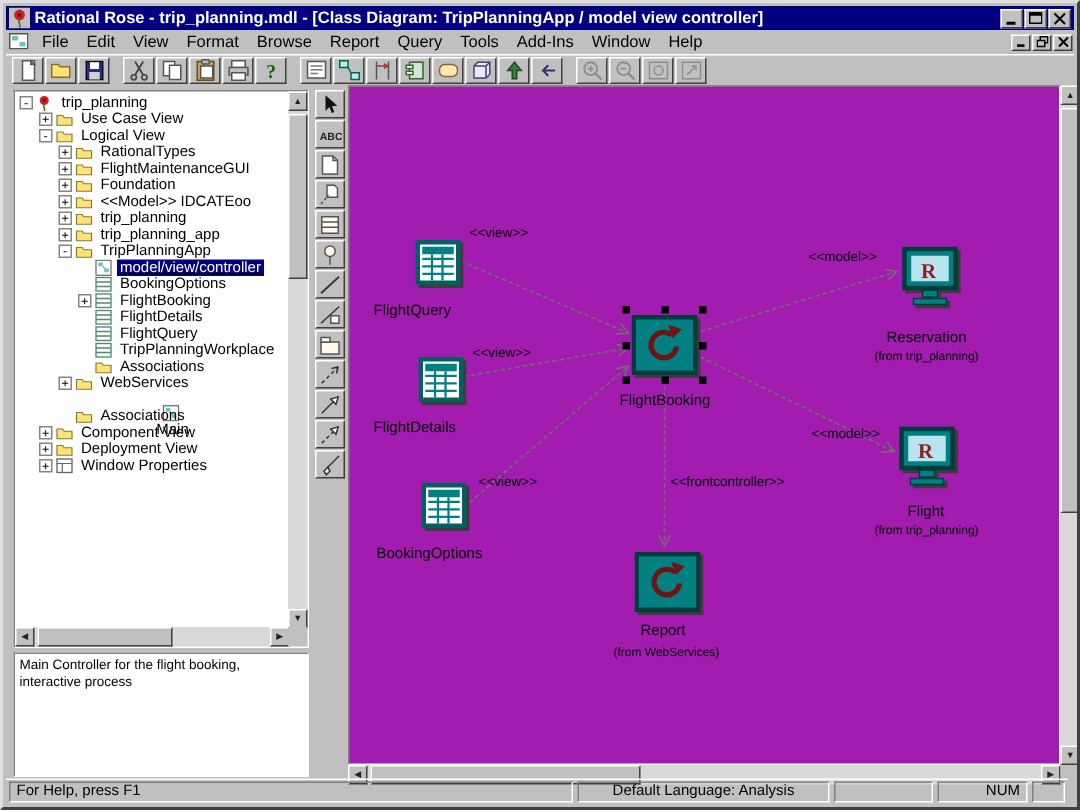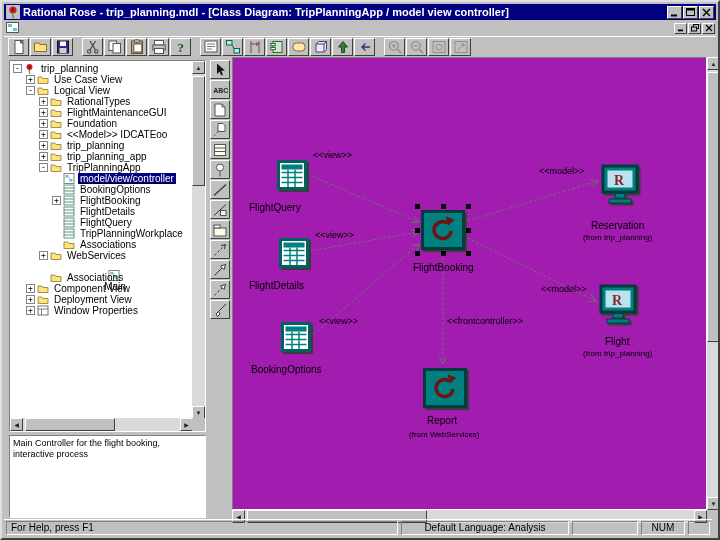--- a/index.html
+++ b/index.html
@@ -83,21 +83,21 @@
   .canvas-corner{left:703px;top:453px}
 
   
   .statusbar{position:absolute;left:2px;right:6px;bottom:2px;height:17px;display:flex;align-items:center;
              gap:3px;padding:1px 2px;border-top:1px solid #fff}
   .s-panel{height:14px;line-height:12px;font-size:10px;padding:0 4px;
            border:1px solid;border-color:#808080 #fff #fff #808080;white-space:nowrap;overflow:hidden}
   .s-help{flex:1}
   .s-lang{width:168px;text-align:center}
   .s-b1{width:66px}
-  .s-num{width:44px;text-align:center}
+  .s-num{width:60px;text-align:right}
   .s-b2{width:22px}
 </style>
 </head>
 <body>
 
 <div class="titlebar">
   <span class="ico">
     <svg width="14" height="14" viewBox="0 0 14 14">
         <rect x="0" y="0" width="14" height="14" fill="#c0c0c0"></rect>
         <circle cx="7" cy="5" r="3.6" fill="#cc2020"></circle>
@@ -133,20 +133,33 @@
 </div>
 
 <div class="menubar">
   <span class="mdi-ico ico">
     <svg width="13" height="11" viewBox="0 0 13 11">
         <rect x="0.5" y="0.5" width="12" height="10" fill="#fff" stroke="#555"></rect>
         <rect x="2" y="2" width="4" height="3" fill="#62c6c6"></rect>
         <rect x="7" y="6" width="4" height="3" fill="#62c6c6"></rect>
       </svg>
   </span>
+  <span class="menu-items">
+      <span class="menu-item">File</span>
+      <span class="menu-item">Edit</span>
+      <span class="menu-item">View</span>
+      <span class="menu-item">Format</span>
+      <span class="menu-item">Browse</span>
+      <span class="menu-item">Report</span>
+      <span class="menu-item">Query</span>
+      <span class="menu-item">Tools</span>
+      <span class="menu-item">Add-Ins</span>
+      <span class="menu-item">Window</span>
+      <span class="menu-item">Help</span>
+    </span>
   <span class="mdi-btns">
     <button class="wbtn">
         <span class="ico">
           <svg width="8" height="8">
             <rect x="1" y="5.5" width="5" height="1.8" fill="#000"></rect>
           </svg>
         </span>
       </button>
     <button class="wbtn">
         <span class="ico">

